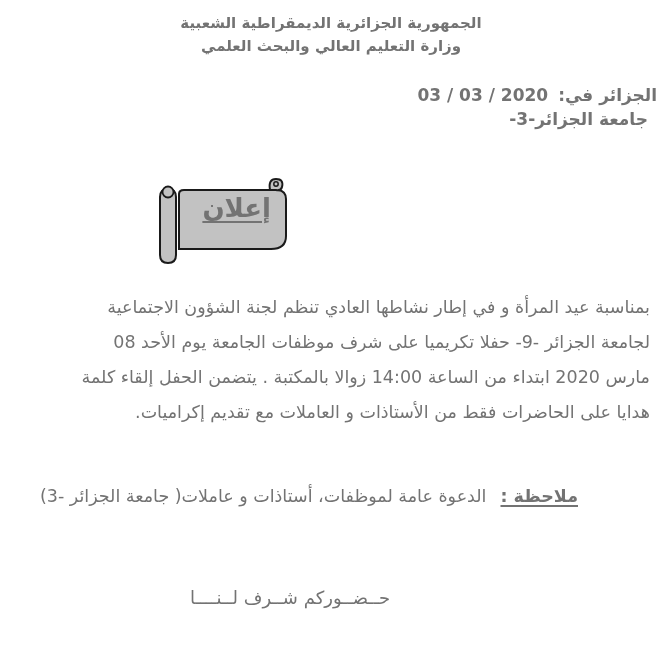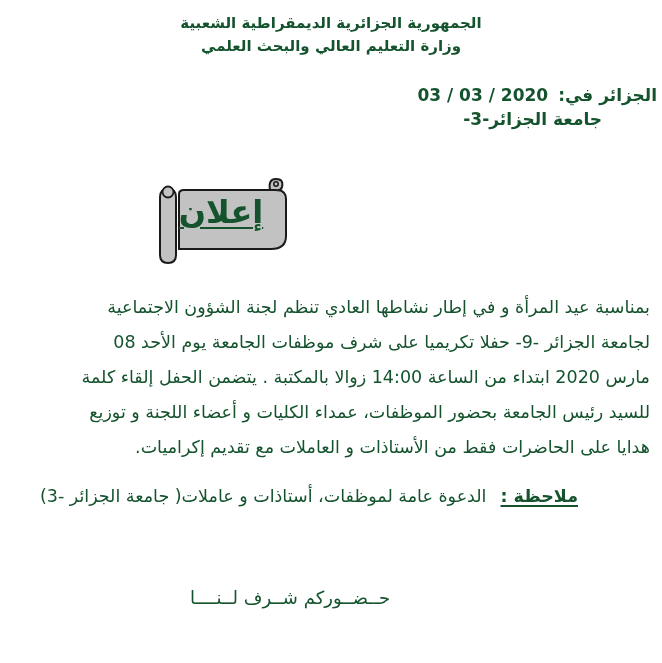--- a/index.html
+++ b/index.html
@@ -1,59 +1,58 @@
 <!DOCTYPE html>
 <html lang="ar" dir="rtl"><head>
 <meta charset="utf-8">
 <style>
   html, body { margin: 0; padding: 0; background: #ffffff; }
   .page {
     position: relative;
     width: 662px;
     height: 611px;
     background: #ffffff;
-    color: #14532d;
+    color: #737373;
     font-family: "DejaVu Sans", sans-serif;
     direction: rtl;
     overflow: hidden;
   }
   
   .header {
     position: absolute;
     top: 12px; left: 0; right: 0;
     text-align: center;
     font-weight: bold;
     font-size: 15px;
     line-height: 23px;
   }
   
   .date-block {
     position: absolute;
     top: 84px; right: 5px;
-    text-align: center;
+    text-align: right;
     font-weight: bold;
     font-size: 17px;
     line-height: 23.5px;
     white-space: nowrap;
   }
   .date-line .date-value { margin-right: 10px; }
   .date-block .indent { padding-right: 9px; }
   
   .scroll {
     position: absolute;
     left: 157px; top: 177px;
     width: 132px; height: 90px;
   }
   .scroll svg { position: absolute; left: 0; top: 0; }
   .scroll-label {
     position: absolute;
     left: 14px; top: 16px; width: 100px;
-    text-align: center;
     font-weight: bold;
-    font-size: 32px;
+    font-size: 26px;
     text-decoration: underline;
     text-decoration-thickness: 2px;
     text-underline-offset: 4px;
   }
   
   .body-text {
     position: absolute;
     top: 290px; right: 12px; left: 30px;
     font-size: 17.5px;
     line-height: 35px;
@@ -111,21 +110,20 @@
       <path d="M3,20 Q3,12 11,12 Q19,12 19,20 L19,78 Q19,86 11,86 Q3,86 3,78 Z" fill="#c2c2c2" stroke="#1a1a1a" stroke-width="2"></path>
       <circle cx="11" cy="15" r="5.5" fill="#c2c2c2" stroke="#1a1a1a" stroke-width="1.8"></circle>
     </svg>
     <div class="scroll-label">إعلان</div>
   </div>
 
   <div class="body-text">
     <div class="body-line">بمناسبة عيد المرأة و في إطار نشاطها العادي تنظم لجنة الشؤون الاجتماعية</div>
     <div class="body-line">لجامعة الجزائر -9- حفلا تكريميا على شرف موظفات الجامعة يوم الأحد 08</div>
     <div class="body-line">مارس 2020 ابتداء من الساعة 14:00 زوالا بالمكتبة . يتضمن الحفل إلقاء كلمة</div>
-    <div class="body-line">للسيد رئيس الجامعة بحضور الموظفات، عمداء الكليات و أعضاء اللجنة و توزيع</div>
     <div class="body-line">هدايا على الحاضرات فقط من الأستاذات و العاملات مع تقديم إكراميات.</div>
   </div>
 
   <div class="note"><span class="note-label">ملاحظة :</span><span class="note-text">الدعوة عامة لموظفات، أستاذات و عاملات( جامعة الجزائر -3)</span></div>
 
   <div class="closing">حــضــوركم شــرف لــنــــا</div>
 
 </div>
 
 </body></html>

